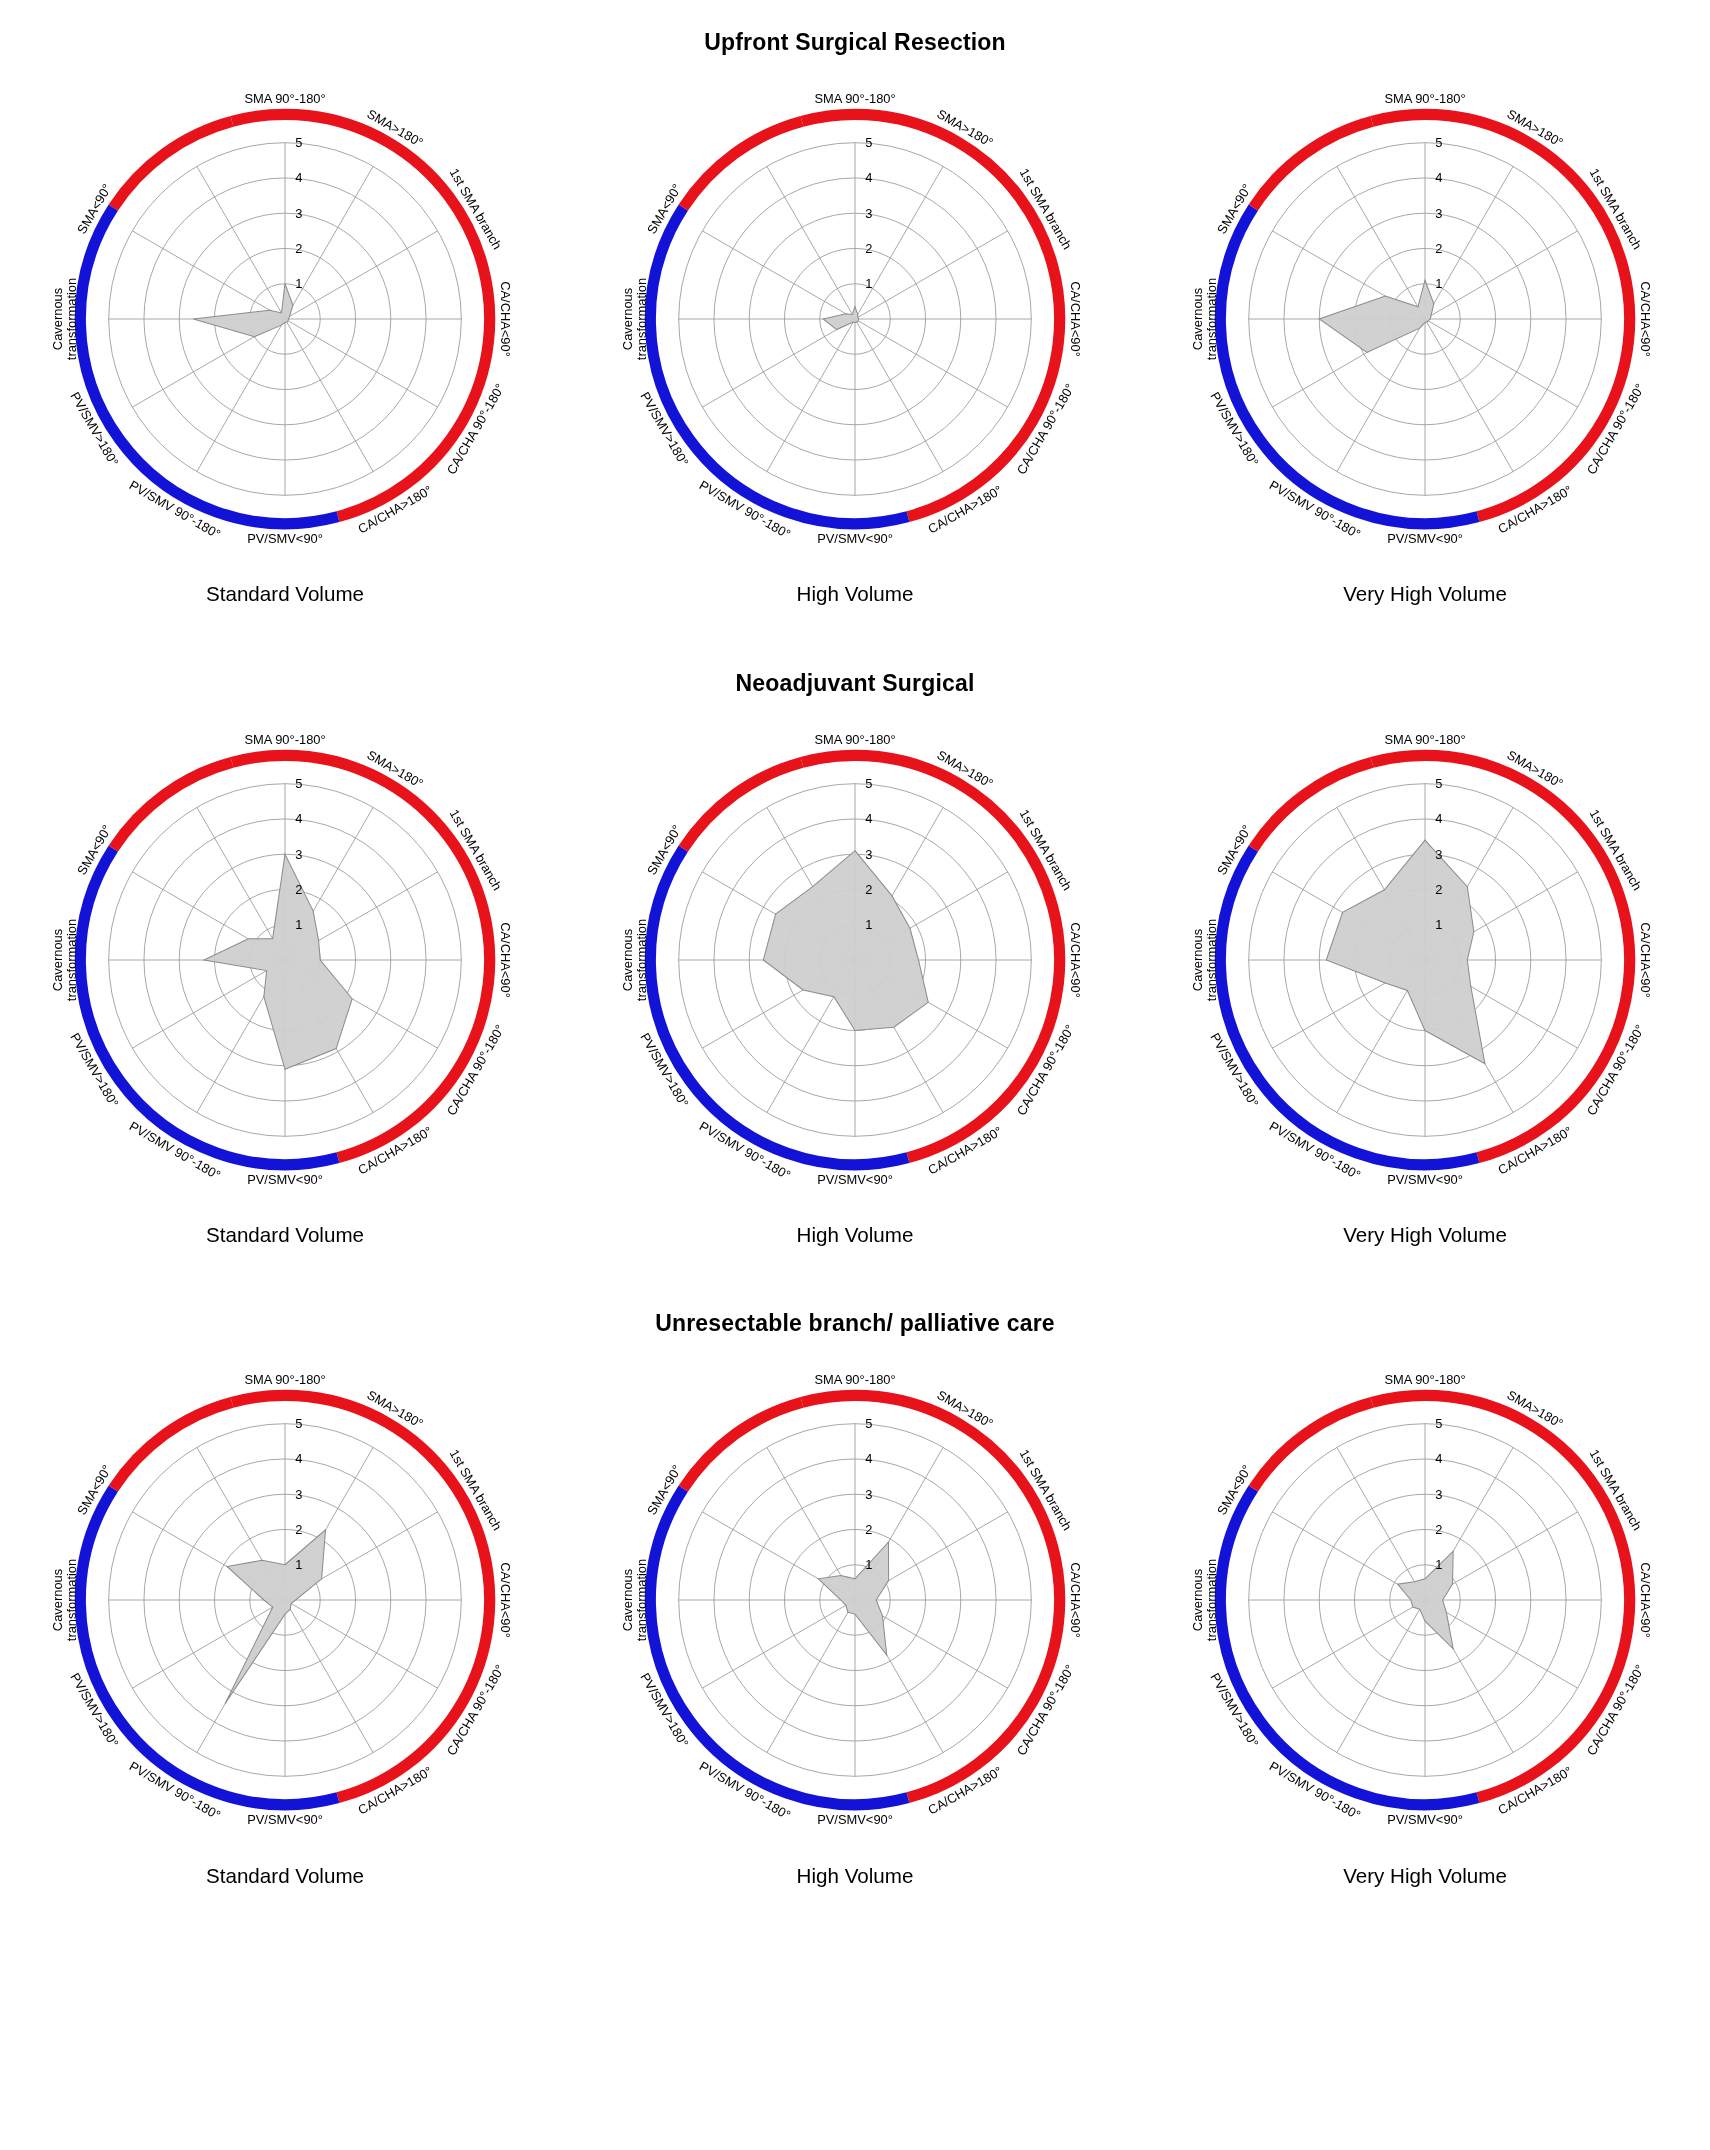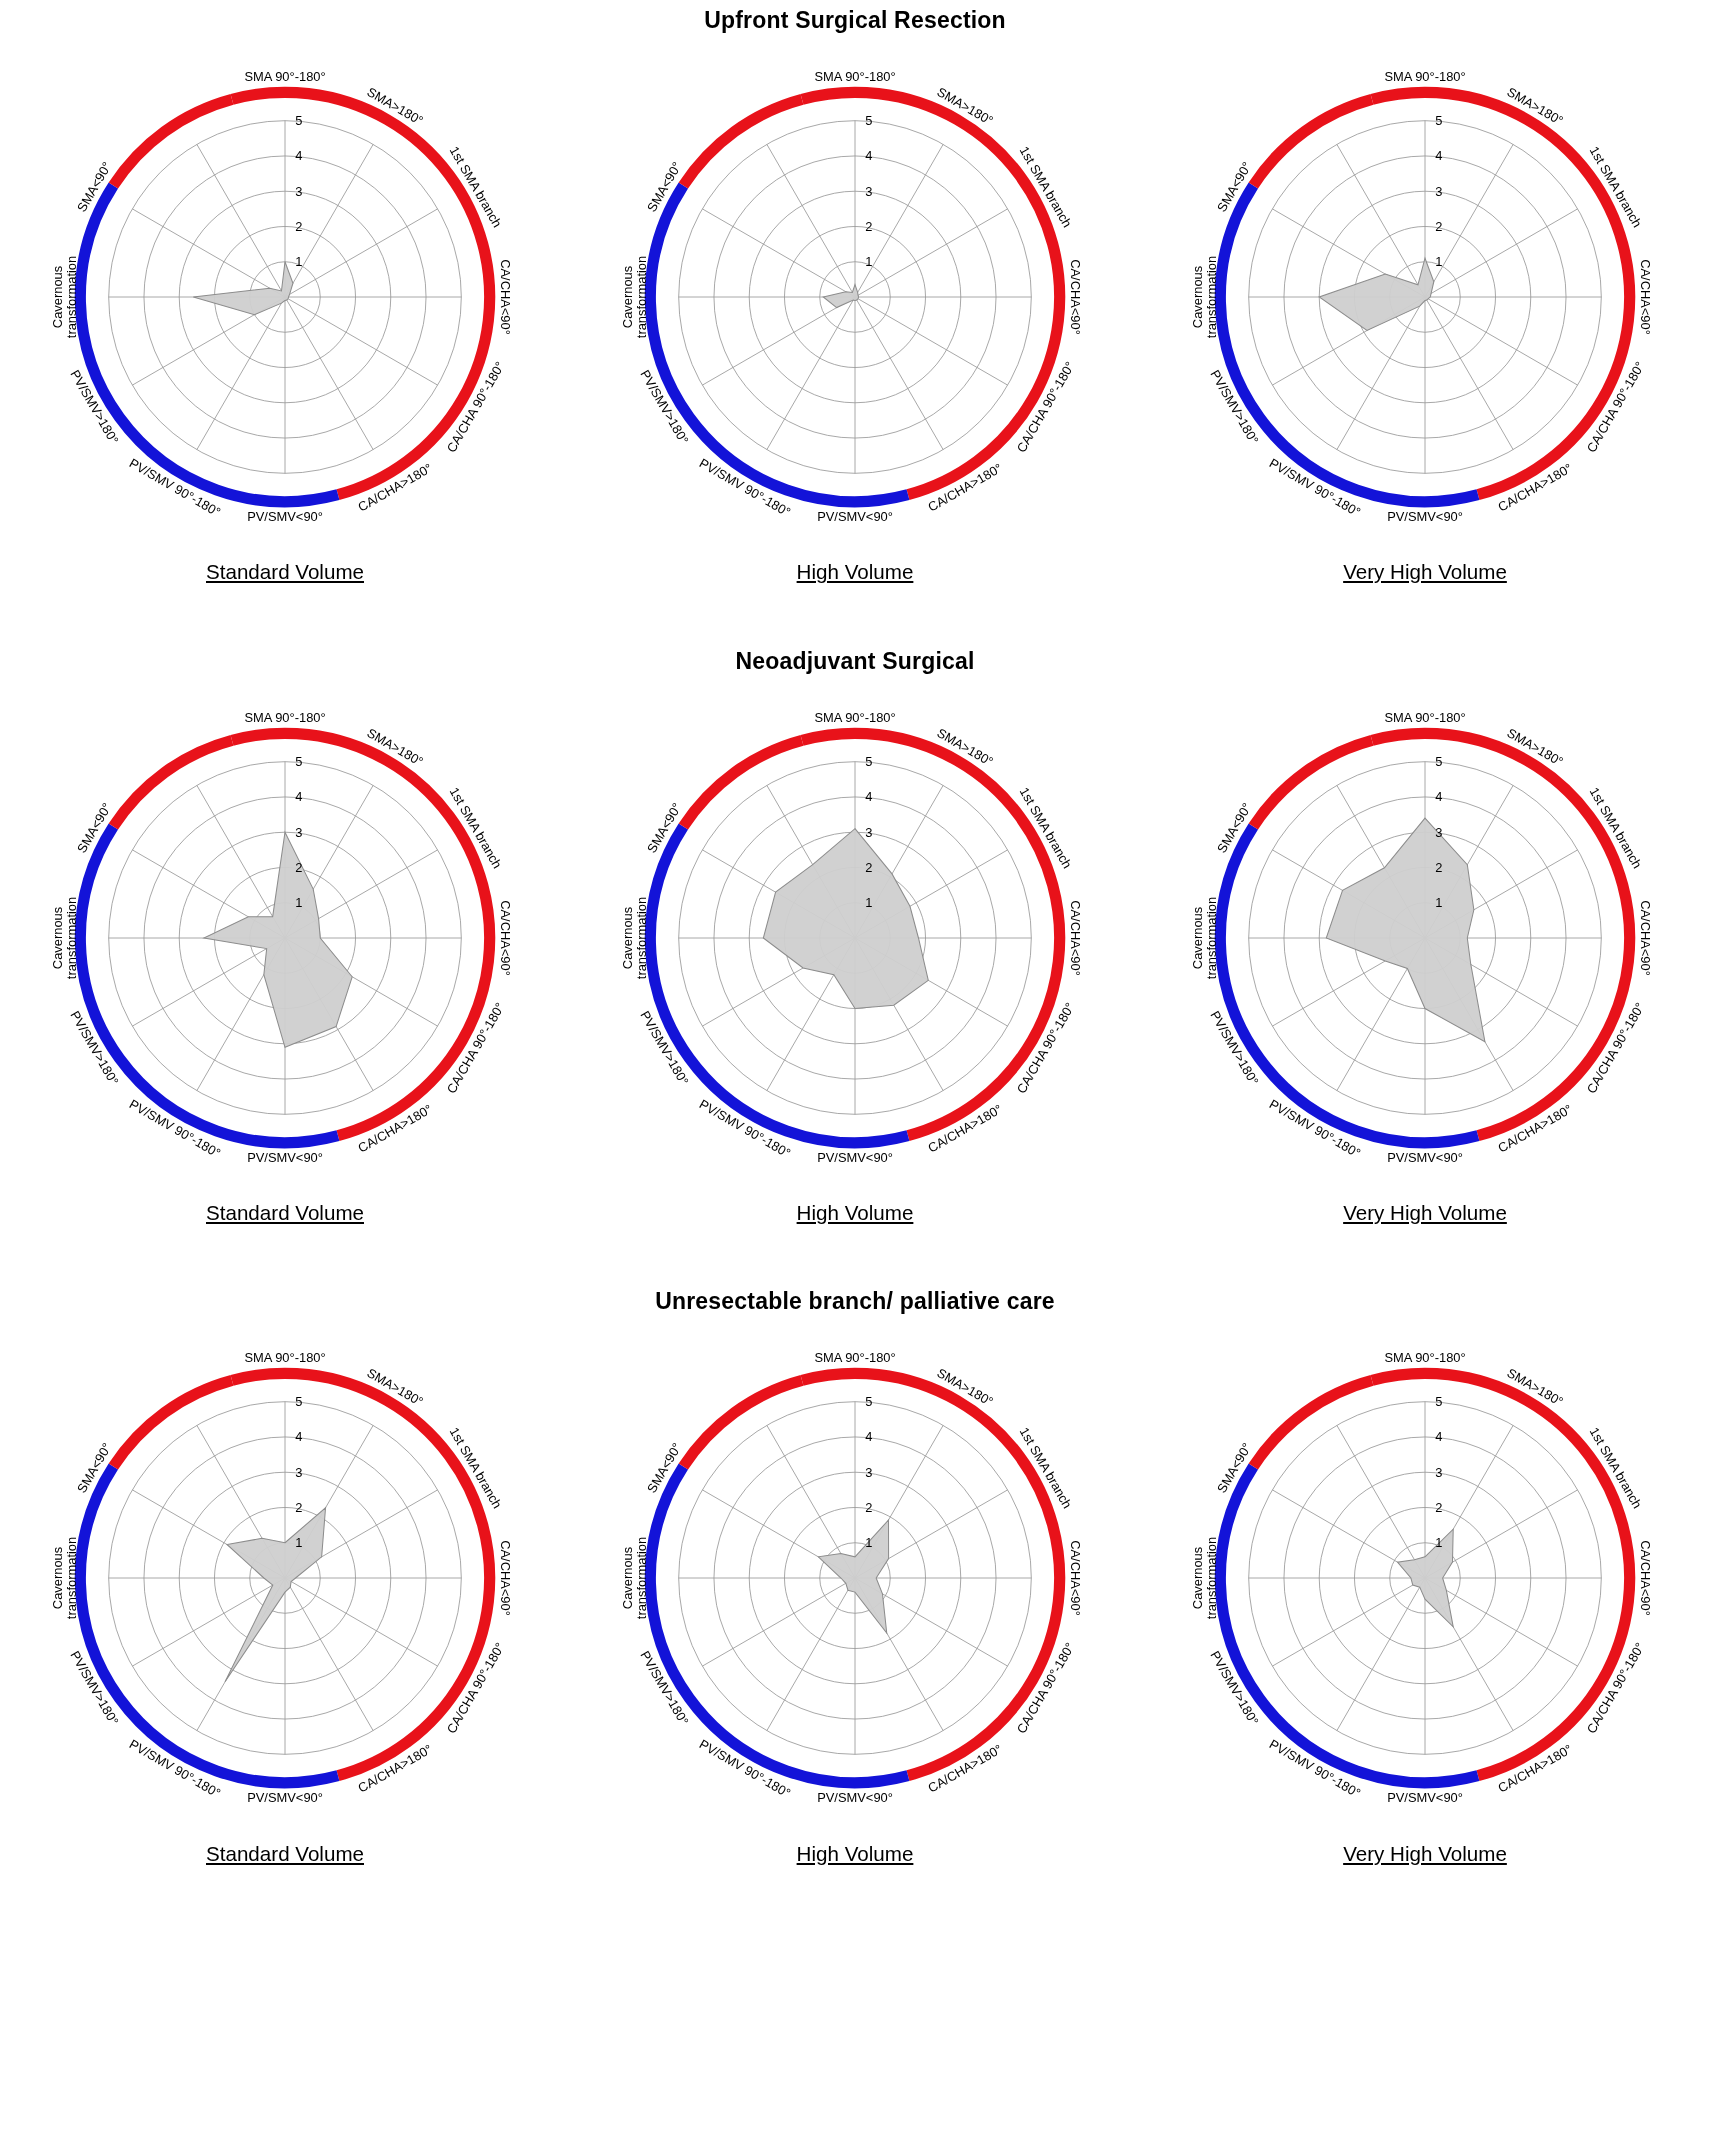--- a/index.html
+++ b/index.html
@@ -1,27 +1,27 @@
 <!DOCTYPE html>
 <html style="font-size:13.8px"><head>
 <meta charset="utf-8">
 <style>
   html,body{margin:0;padding:0;background:#ffffff;}
   body{width:1710px;font-family:"Liberation Sans", sans-serif;color:#000;}
-  .page{width:1710px;box-sizing:border-box;padding:0 0 17px 0;}
+  .page{width:1710px;box-sizing:border-box;padding:22px 0 17px 0;}
   .section{width:100%;}
   .section-title{
     text-align:center;font-weight:bold;font-size:23px;letter-spacing:0.2px;
     margin:0 0 5.2px 0;padding-top:6.9px;
   }
   .row{display:flex;justify-content:space-around;align-items:flex-start;width:100%;}
   .cell{display:flex;flex-direction:column;align-items:center;width:533px;}
   .chart-wrap{position:relative;width:516px;height:516px;}
   .chart-wrap svg{display:block;width:516px;height:516px;}
-  .cell-caption{font-size:20.6px;margin-top:5.2px;margin-bottom:3.4px;text-align:center;text-decoration:underline;}
+  .cell-caption{font-size:20.6px;margin-top:5.2px;margin-bottom:3.4px;text-align:center;}
   .spacer-lg{height:53px;}
   text{font-family:"Liberation Sans", sans-serif;}
 </style>
 </head>
 <body>
 
 <div class="page">
 
   <div class="section">
     <div class="section-title">Upfront Surgical Resection</div>

